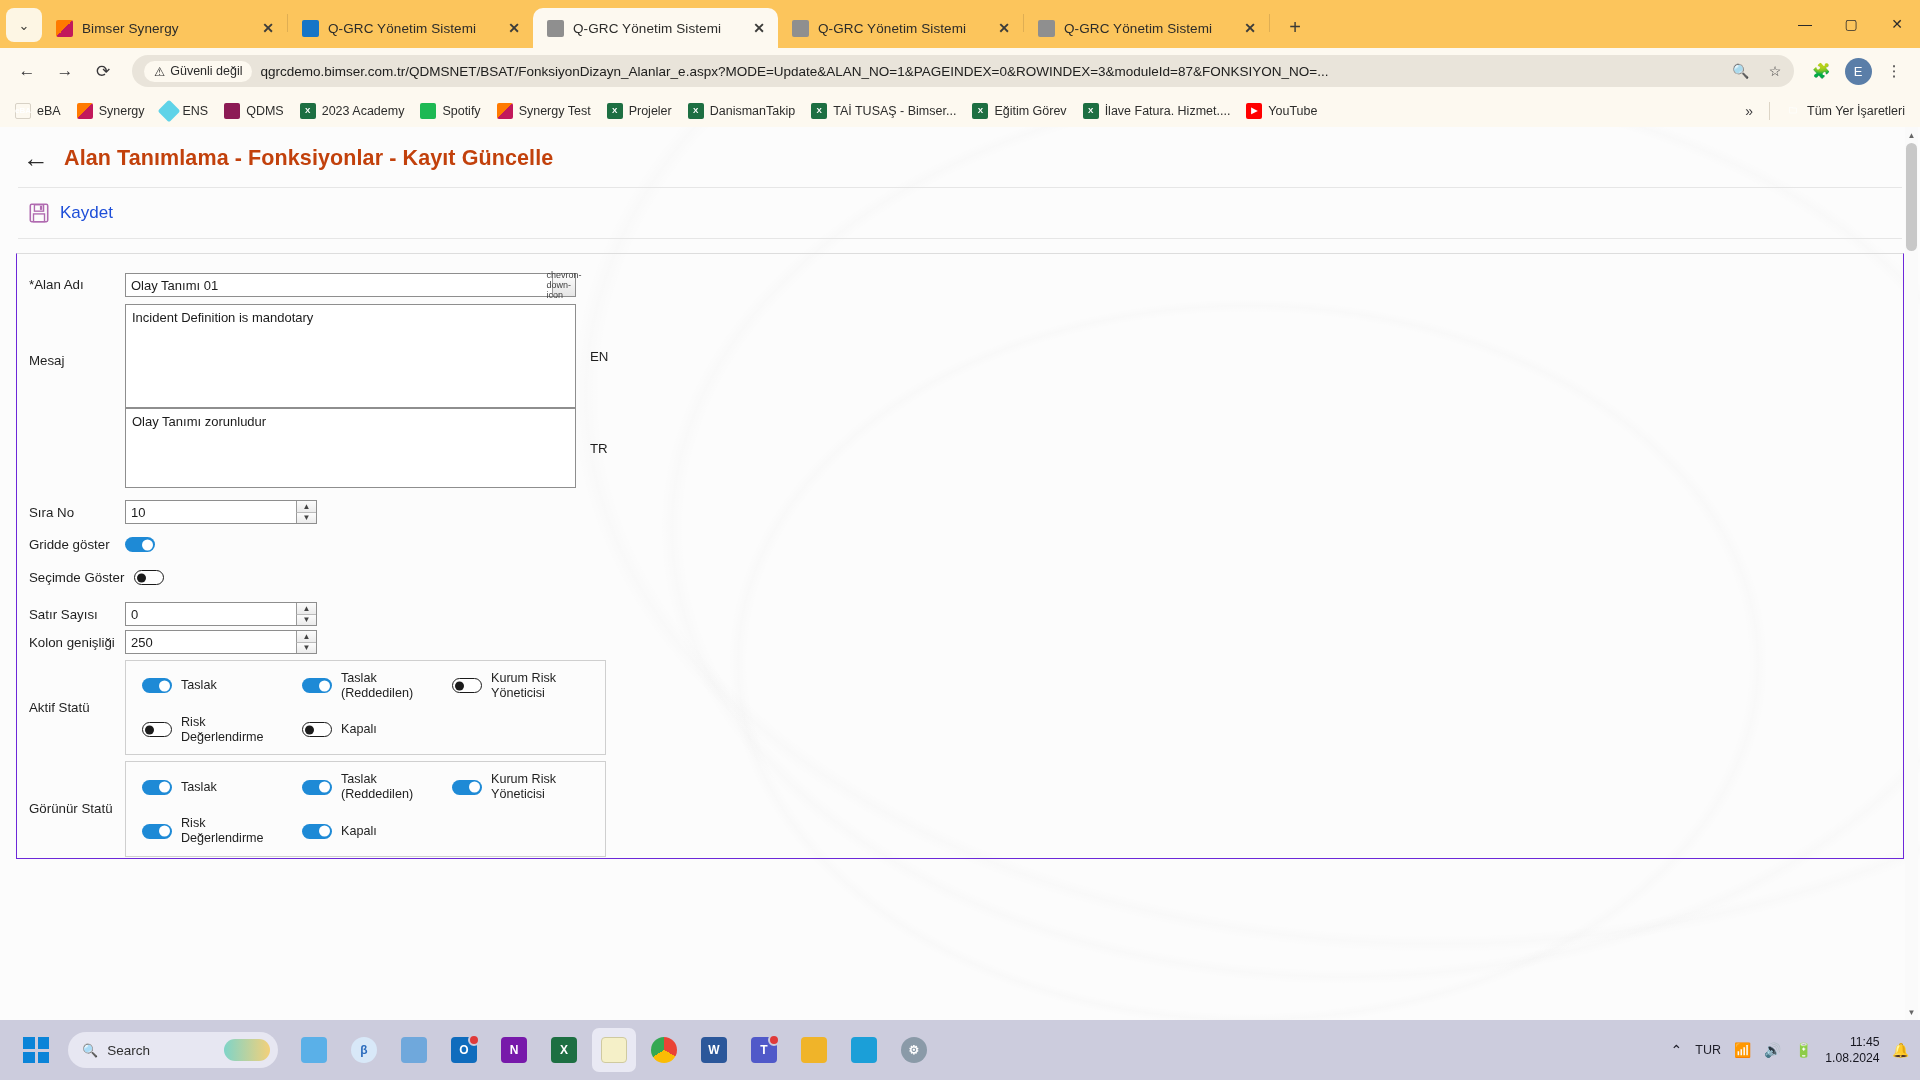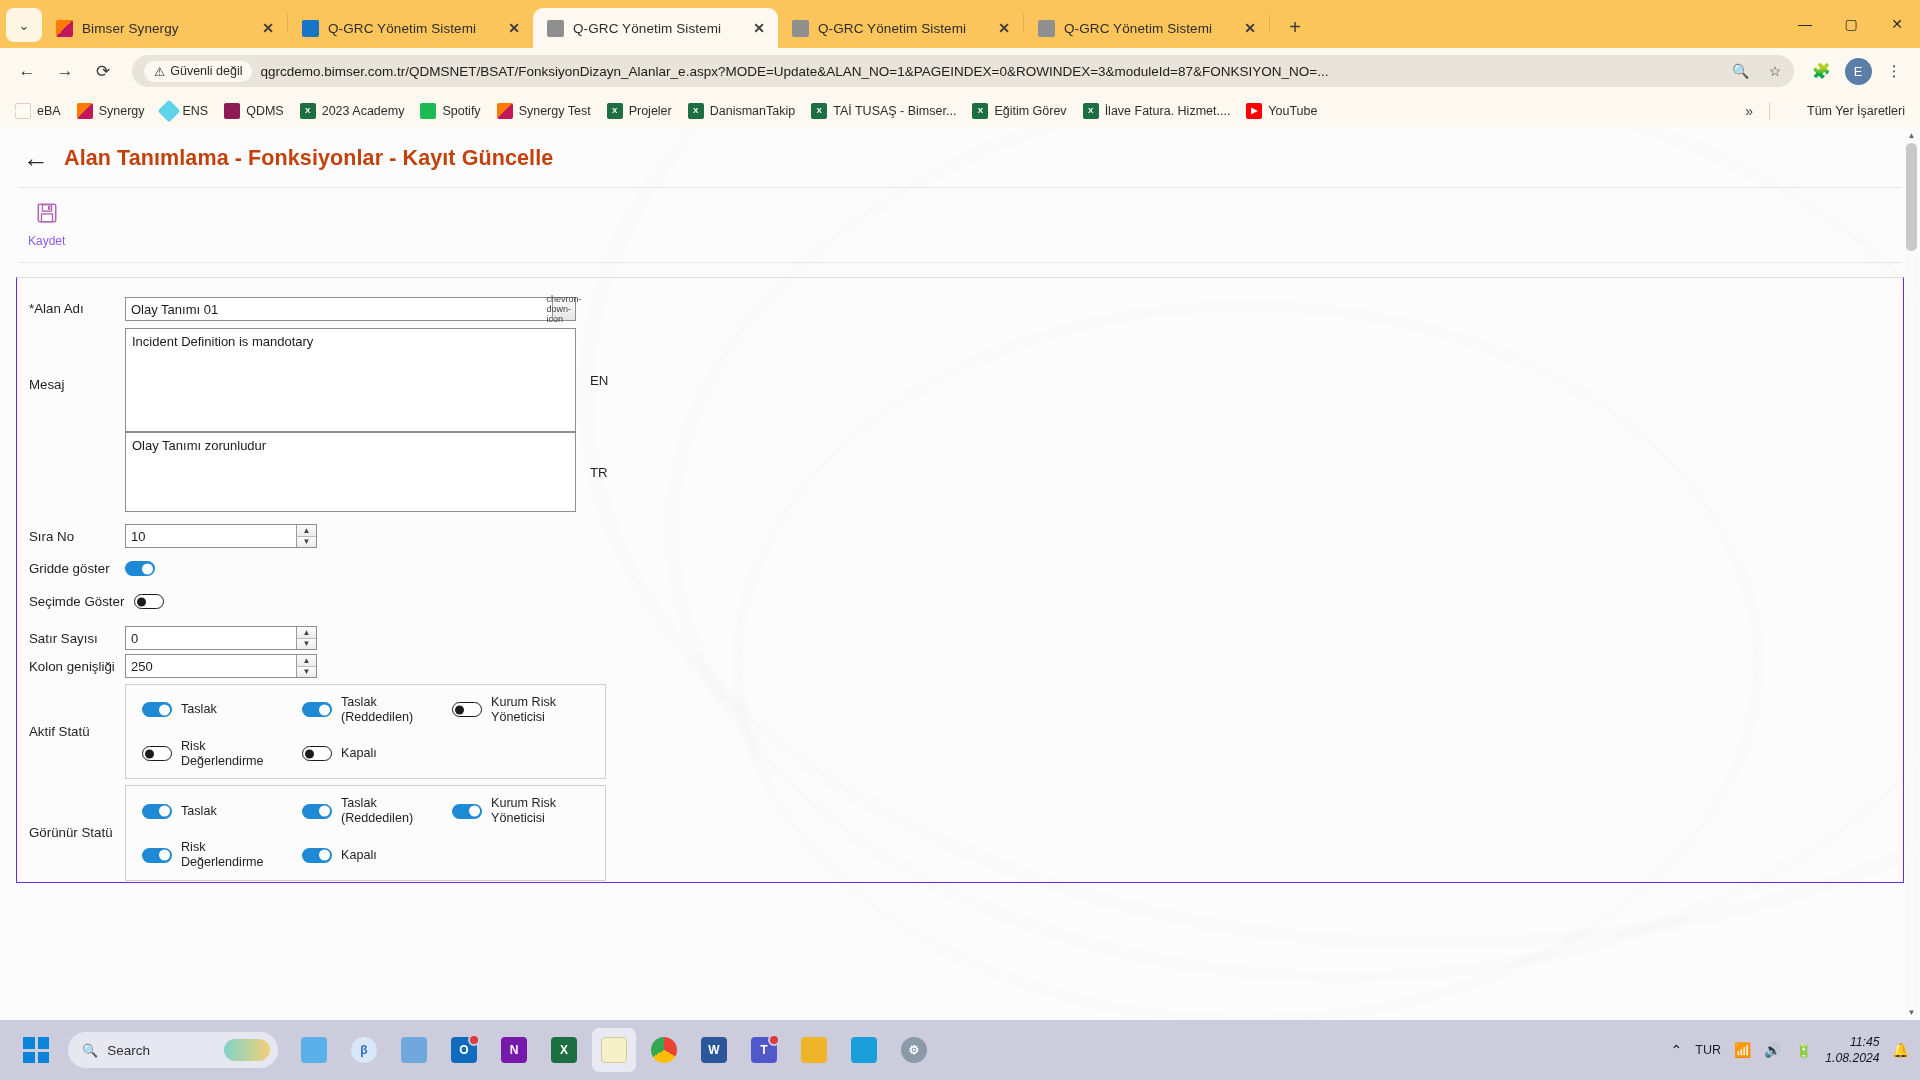--- a/index.html
+++ b/index.html
@@ -110,21 +110,21 @@
       #fcfcfc;
   }
 
   .page-header { display:flex; align-items:center; gap:14px; padding: 18px 0 16px 22px; position:relative; }
   .back-arrow { font-size:26px; color:#2b2b2b; line-height:1; width:28px; text-align:center; }
   .page-title { font-size:21.5px; font-weight:bold; color:#c2410c; letter-spacing:.1px; }
 
   .hr { height:1px; background:#e6e6e6; margin: 0 18px; position:relative; }
 
   .cmdbar { display:flex; align-items:center; gap:10px; padding: 14px 0 14px 28px; position:relative;}
-  .cmd { display:flex; align-items:center; gap:10px; font-size:12px; color:#8b5cf6;flex-direction:column; }
+  .cmd { display:flex; align-items:center; gap:10px; font-size:17px; color:#1d4ed8; }
   .save-icon { width:22px;height:22px;flex:0 0 auto; }
 
   .formwrap { margin: 14px 16px 0 16px; border:1px solid #6d28d9; border-top:1px solid #dddddd; background:transparent; height:606px; position:relative; overflow:hidden; }
   .formrow { display:flex; align-items:flex-start; }
   .flabel { width:108px; flex:0 0 auto; font-size:13.3px; color:#1f1f1f; padding-left:12px; }
   .fctl { flex:1 1 auto; }
 
   .sel {
     width:451px; height:24px; border:1px solid #8e8e8e; background:#fff;
     display:flex; align-items:center; font-size:13px; color:#1b1b1b; padding-left:5px; position:relative;
@@ -165,21 +165,21 @@
   .winlogo { width:26px;height:26px;display:grid;grid-template-columns:1fr 1fr;grid-template-rows:1fr 1fr;gap:3px; }
   .winlogo span { background:#0a84d8; }
   .searchpill { width:210px; height:36px; background:#e7e7f2; border-radius:18px; display:flex; align-items:center; gap:9px; padding-left:14px; position:relative; }
   .searchpill .stxt { font-size:13.5px; color:#303030; }
   .tb-apps { display:flex; align-items:center; gap:6px; margin-left:14px; }
   .tapp { width:44px; height:44px; border-radius:7px; display:flex; align-items:center; justify-content:center; position:relative; }
   .tapp .glyph { width:26px; height:26px; border-radius:4px; display:flex;align-items:center;justify-content:center;color:#fff;font-size:12px;font-weight:bold; }
   .badge { position:absolute; top:6px; right:6px; width:12px;height:12px;border-radius:50%;background:#e03a3a;border:2px solid #ccccdd; }
   .tb-right { position:absolute; right:10px; display:flex; align-items:center; gap:13px; }
   .tr-ico { font-size:14px; color:#20202b; }
-  .clock { text-align:right; font-size:12.2px; color:#16161f; line-height:1.35;font-style:italic; }
+  .clock { text-align:right; font-size:12.2px; color:#16161f; line-height:1.35; }
 
   .u { user-select:none; }
 </style>
 </head>
 <body>
 
 <div class="browser u">
 
   <div class="tabstrip">
     <div class="tablist-btn">

